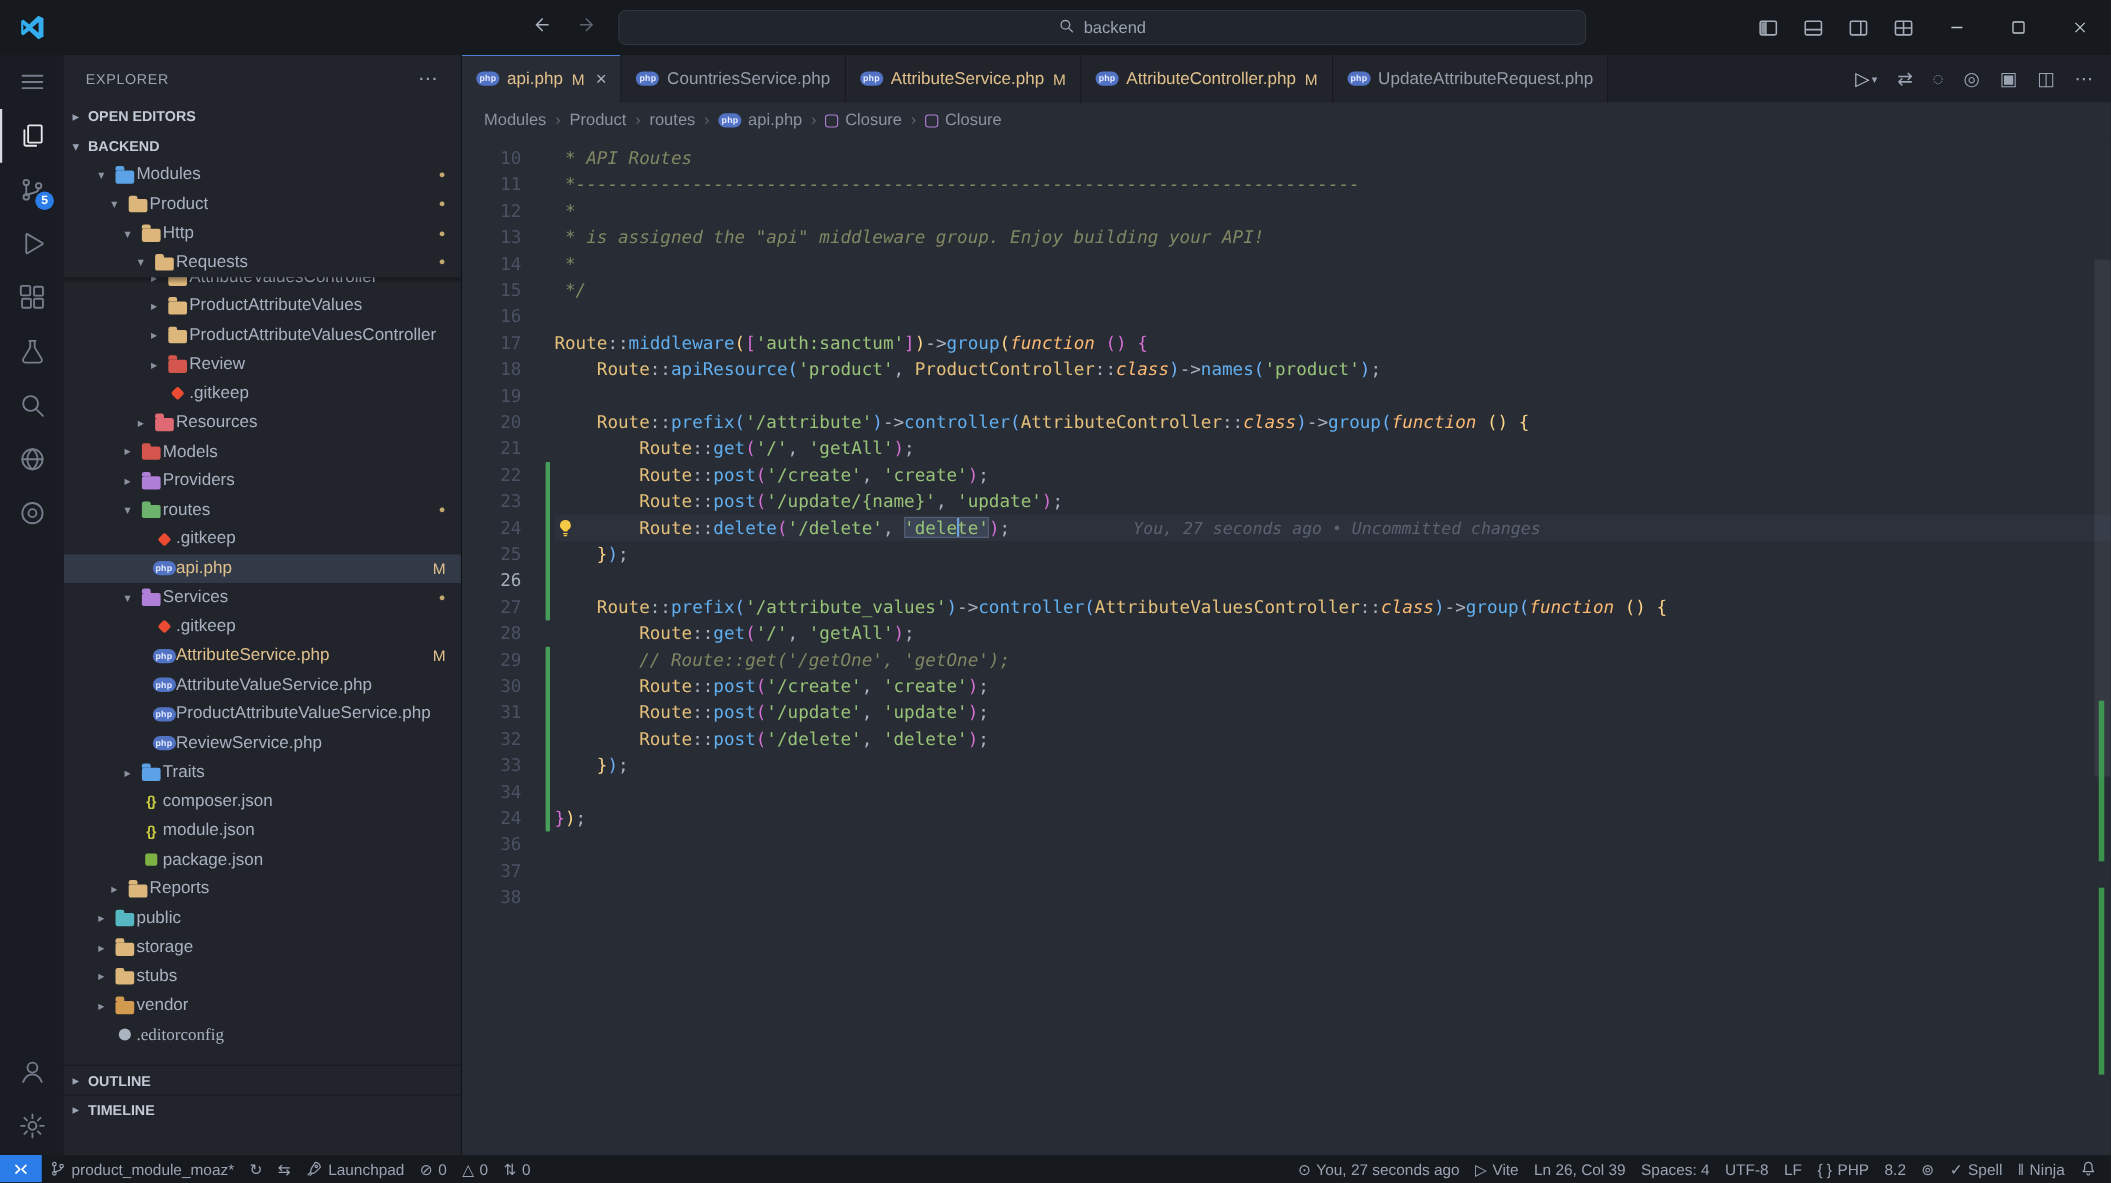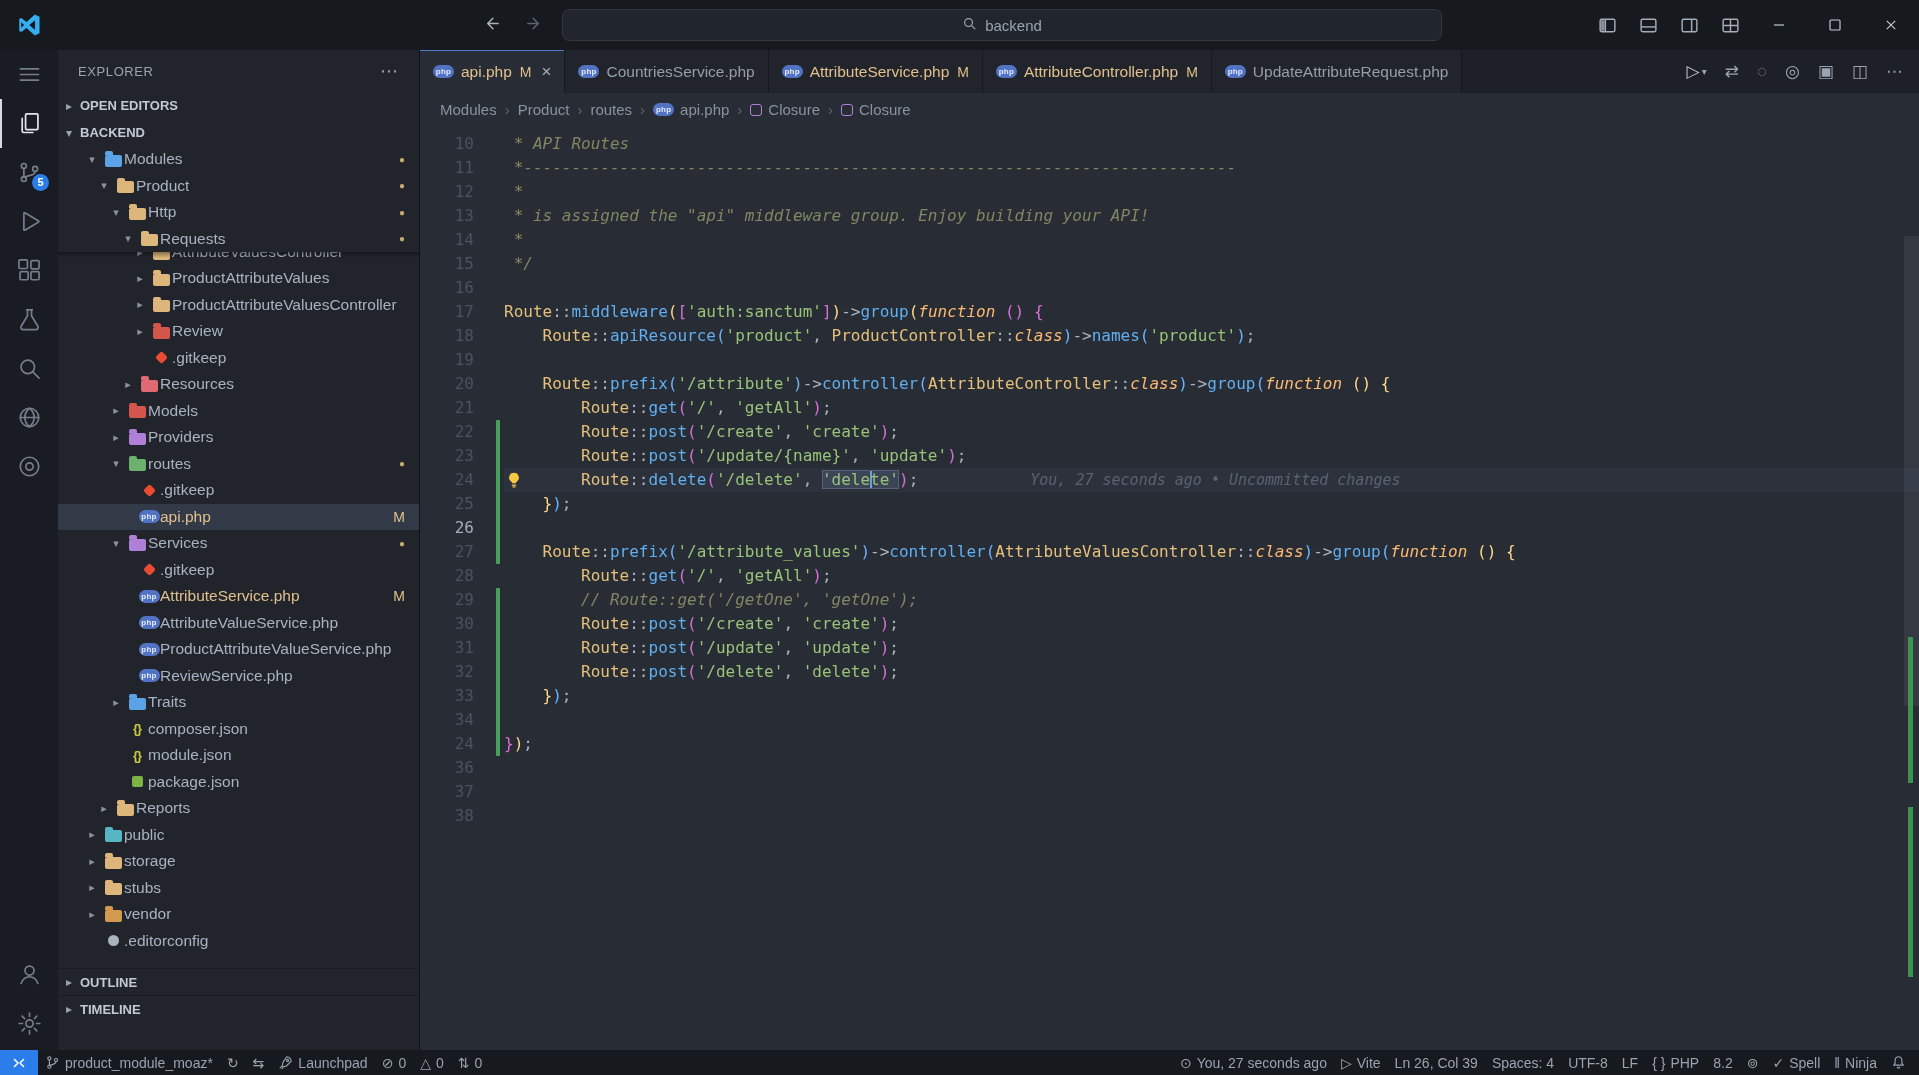--- a/index.html
+++ b/index.html
@@ -518,21 +518,21 @@
             </span>
             <span class="tlabel">stubs</span>
           </div>
           <div class="trow" style="padding-left: 24px;">
             <span class="tchev">▸</span>
             <span class="ticon">
               <span class="ficon" style="background: rgb(209, 154, 79);"></span>
             </span>
             <span class="tlabel">vendor</span>
           </div>
-          <div class="trow" style="padding-left: 24px;">
+          <div class="trow" style="padding-left: 24px; font-family: Liberation Serif, serif;">
             <span class="tchev"></span>
             <span class="ticon">
               <span class="ec-c"></span>
             </span>
             <span class="tlabel">.editorconfig</span>
           </div>
           <div class="clipwrap bottom">
             <div class="trow" style="padding-left: 48px;">
               <span class="tchev"></span>
               <span class="ticon">

